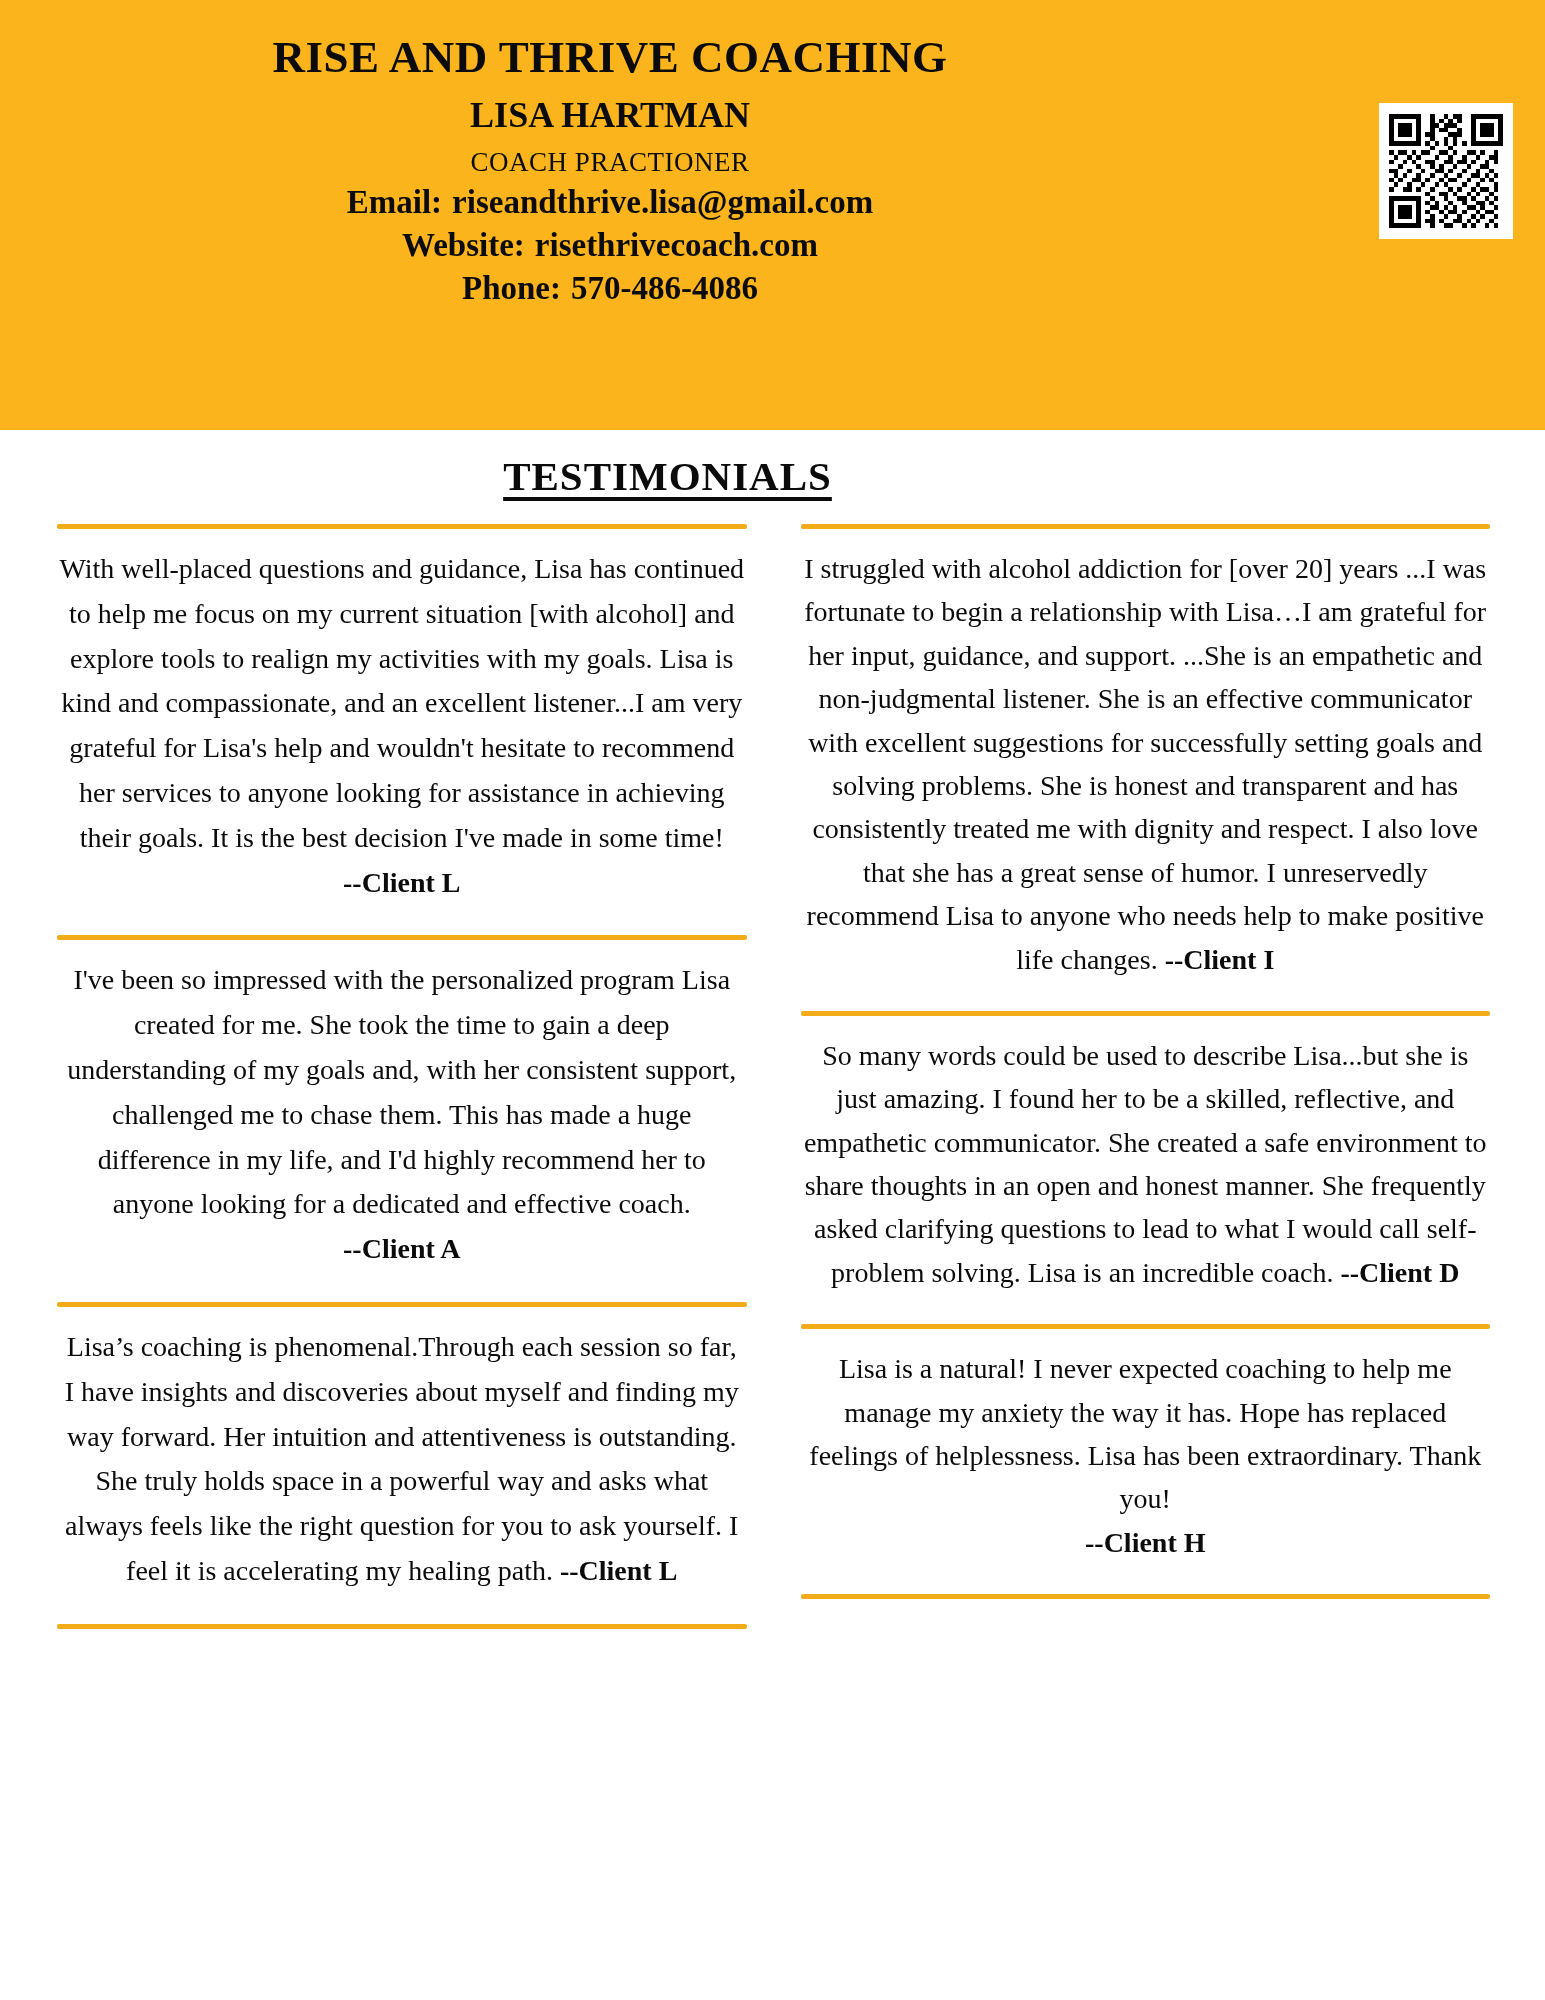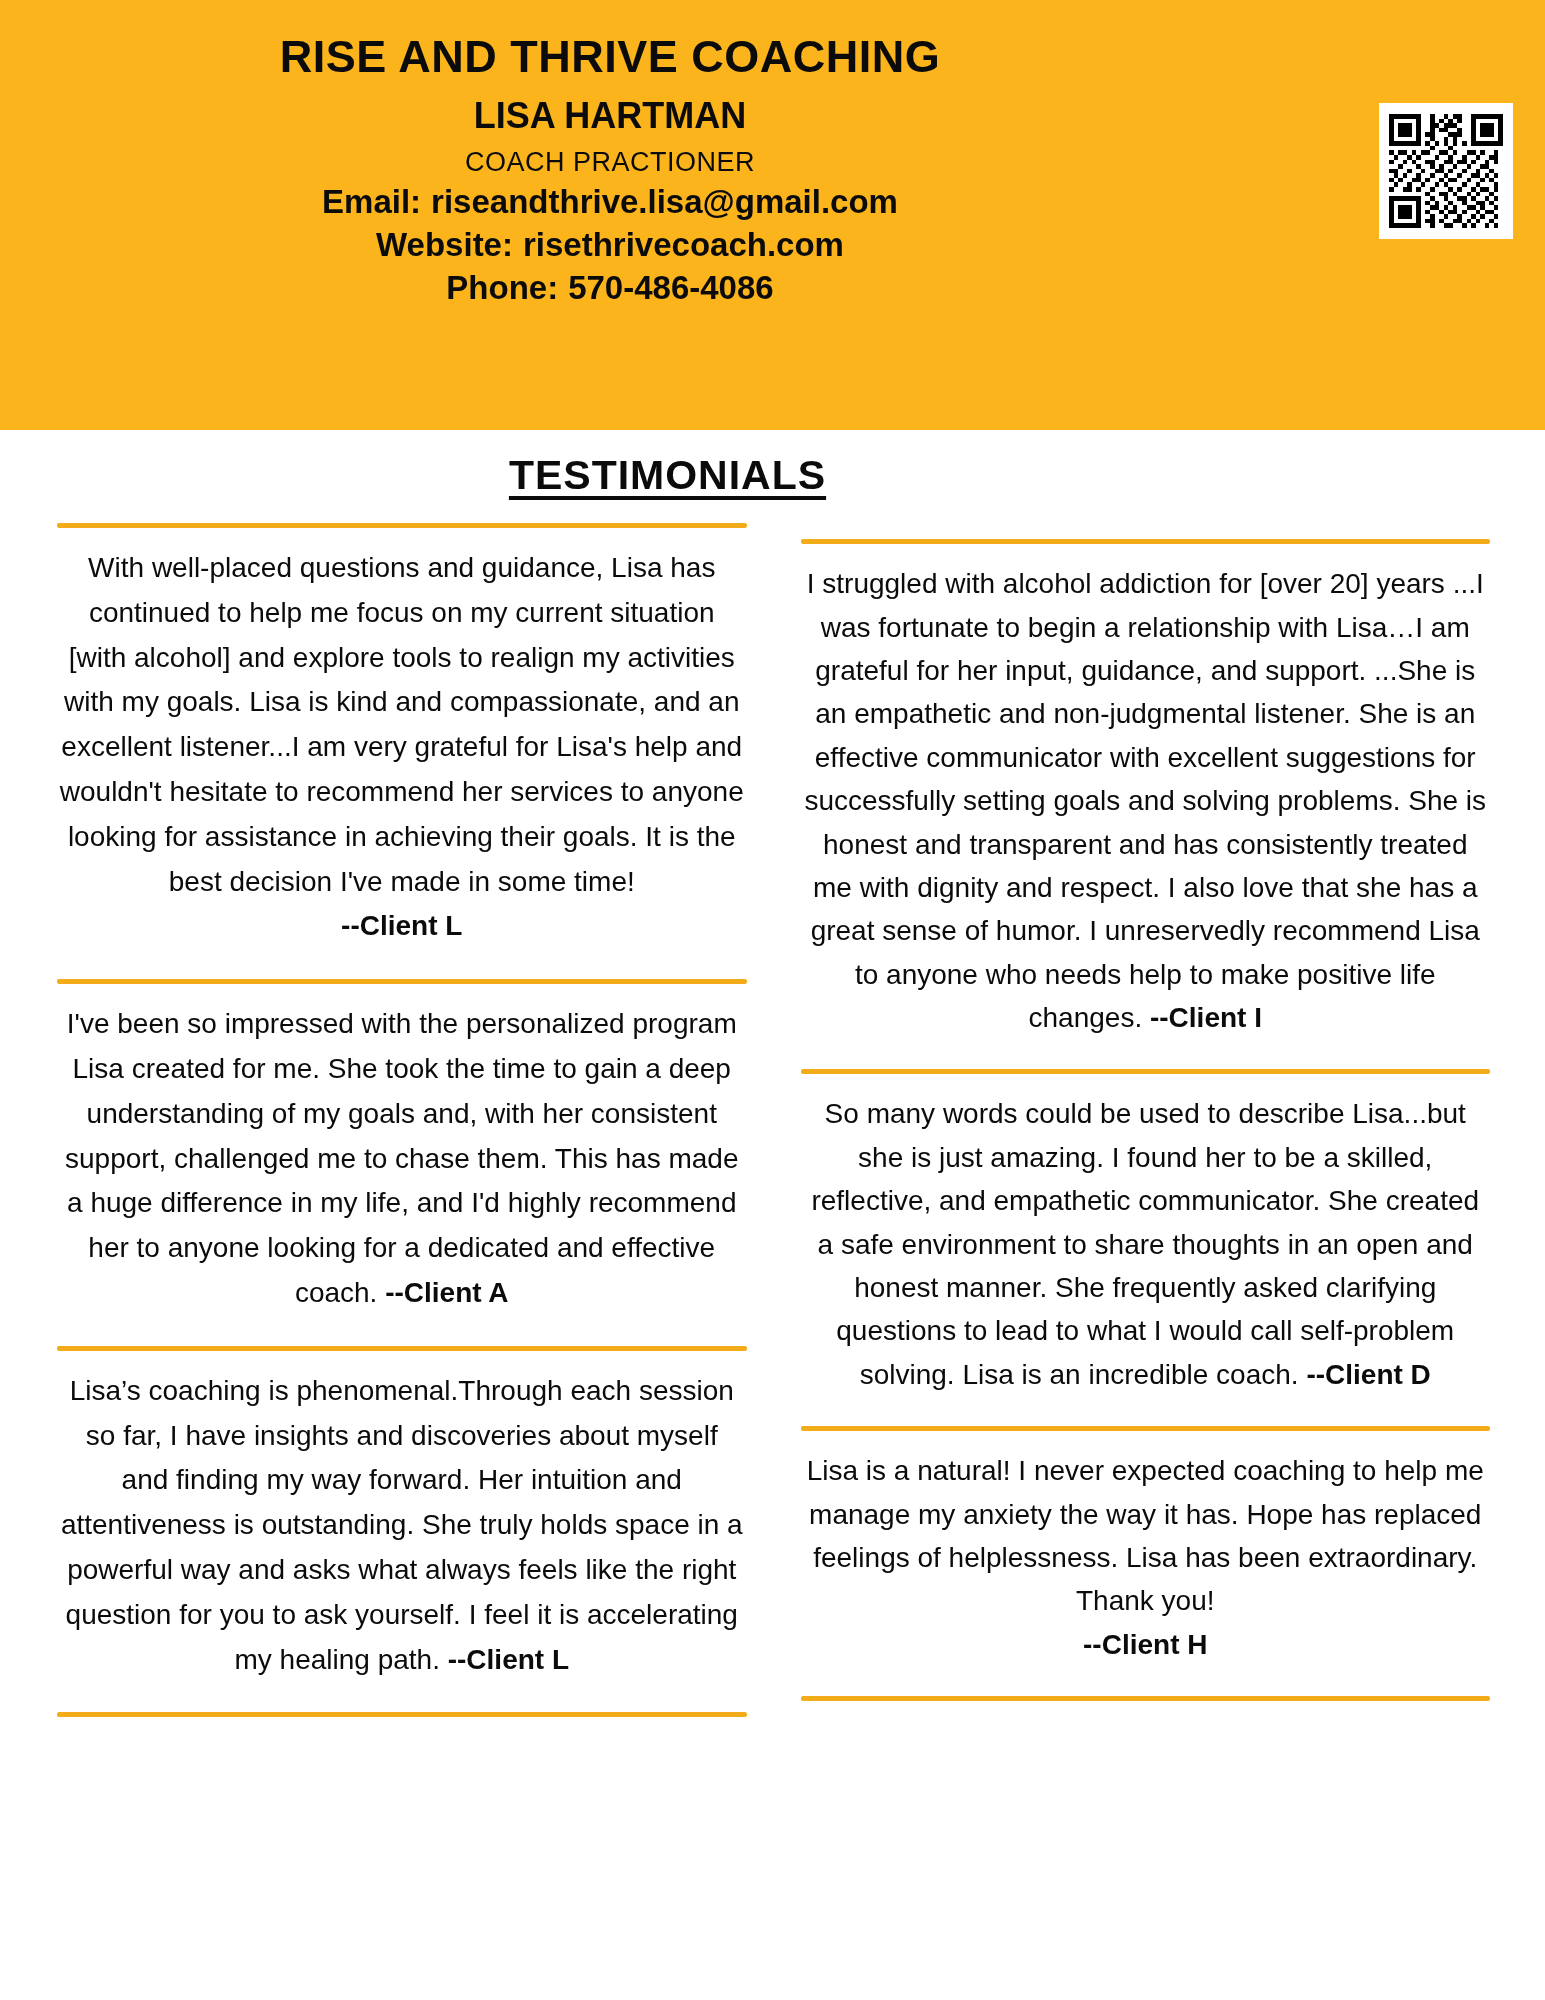--- a/index.html
+++ b/index.html
@@ -1,18 +1,18 @@
 <!DOCTYPE html>
 <html><head>
 <meta charset="utf-8">
 <style>
   html,body{margin:0;padding:0;background:#ffffff;}
   .page{
     position:relative;width:1545px;height:2000px;background:#ffffff;
-    font-family:Liberation Sans, sans-serif;color:#0b0b0b;overflow:hidden;
+    font-family:Liberation Serif, serif;color:#0b0b0b;overflow:hidden;
   }
   
   .header{
     position:relative;width:100%;height:430px;overflow:hidden;
     background:
       conic-gradient(from 250deg at 54% 102%,
         #FBB41C 250deg 281deg,#F7F6F3 281deg 297deg,
         #FBB41C 297deg 314deg,#F7F6F3 314deg 327deg,
         #FBB41C 327deg 341deg,#F7F6F3 341deg 352deg,
         #FBB41C 352deg 3deg,  #F7F6F3 3deg 14deg,
@@ -37,21 +37,21 @@
     background:#ffffff;padding:10px;box-sizing:border-box;
   }
   .qr svg{width:100%;height:100%;display:block;}
   
   .section-title-wrap{padding:22px 210px 0 0;text-align:center;}
   .section-title{
     display:inline-block;font-size:41px;font-weight:bold;letter-spacing:1px;
     text-decoration:underline;text-decoration-thickness:4px;text-underline-offset:7px;
   }
   .columns{
-    display:flex;gap:54px;padding:24px 55px 0 57px;box-sizing:border-box;align-items:center;
+    display:flex;gap:54px;padding:24px 55px 0 57px;box-sizing:border-box;align-items:flex-start;
   }
   .col{flex:1;}
   .rule{height:5px;background:#F2AC1A;border-radius:2px;}
   .tblock{text-align:center;}
   .tblock p{margin:0;padding:18px 2px 30px 2px;}
   .col-left .tblock p{font-size:28px;line-height:1.60;}
   .col-right .tblock p{font-size:28px;line-height:1.55;}
   .client{font-weight:bold;white-space:nowrap;}
   .client-block{display:block;}
 </style>

